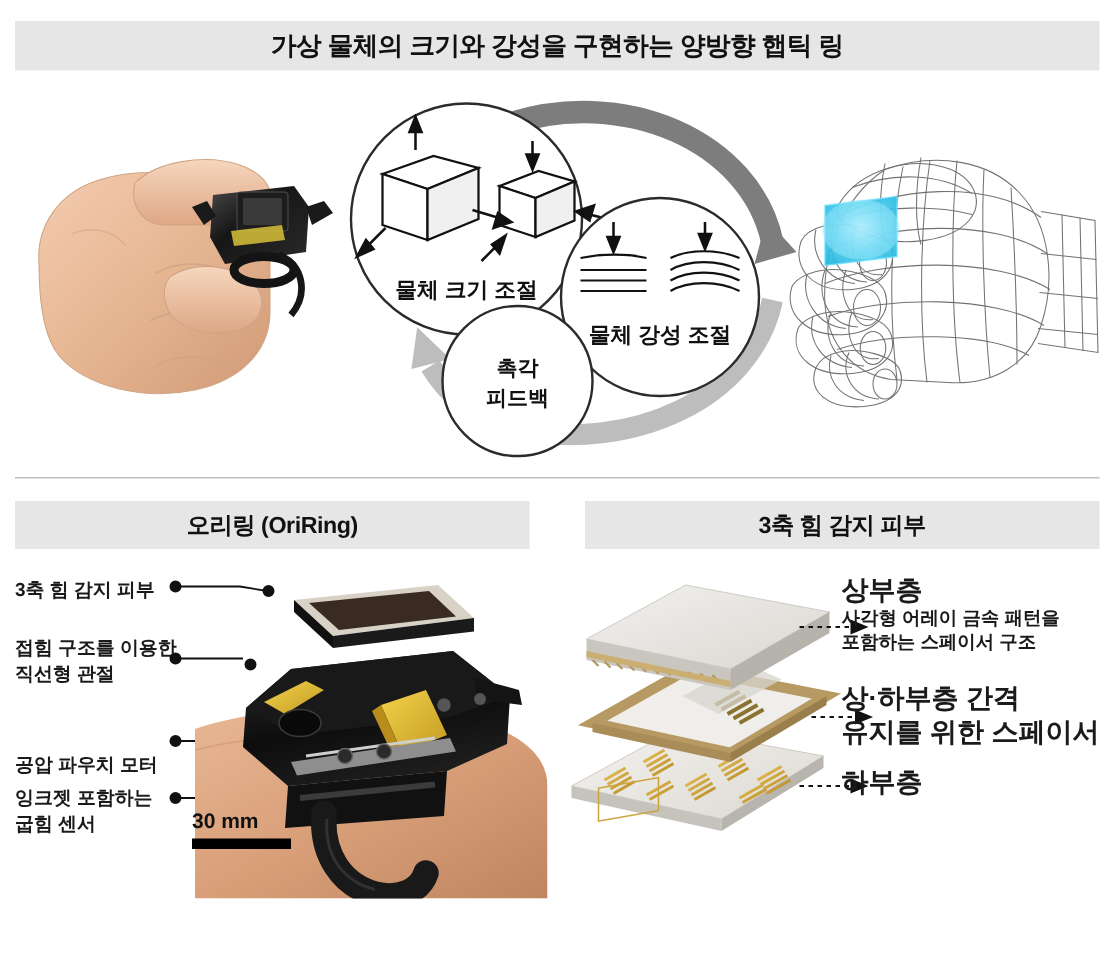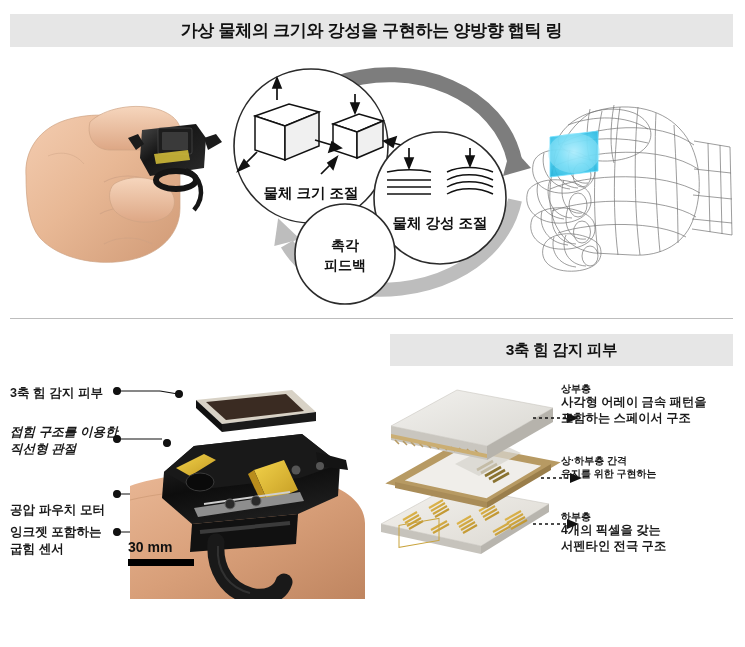--- a/index.html
+++ b/index.html
@@ -52,21 +52,21 @@
   .callout {
     position: absolute;
     font-size: 12.6px;
     color: #1a1a1a;
     line-height: 1.32;
     white-space: pre-line;
     font-weight: 600;
   }
 
   .rt-label { position: absolute; font-size: 12.3px; line-height: 1.3; color: #1a1a1a; }
-  .rt-label b { display: block; font-weight: bold; font-size: 10px; }
+  .rt-label b { display: block; font-weight: bold; font-size: 18px; }
   .rt-label span.body { display: block; white-space: pre-line; font-weight: 600; }
 
   .scalebar-text {
     position: absolute; font-size: 14px; font-weight: bold; color: #111;
     font-family: "Liberation Sans", sans-serif;
   }
   .scalebar-rule {
     position: absolute; background: #000; height: 7px;
   }
 </style>
@@ -276,28 +276,31 @@
       <g>
         <path d="M52 42 L100 36 L100 76 L52 82 Z" fill="url(#cubeGlow)" opacity="0.92"></path>
         <path d="M52 42 L100 36 L100 76 L52 82 Z" fill="none" stroke="#6fe0ff" stroke-width="1" opacity="0.8"></path>
         <ellipse cx="76" cy="58" rx="26" ry="20" fill="#9fe9fb" opacity="0.45"></ellipse>
       </g>
     </svg>
   </div>
 
   <div class="divider"></div>
 
+  <div class="bar" id="left-section-bar">
+    <span>오리링 (OriRing)</span>
+  </div>
   <div class="bar" id="right-section-bar">
     <span>3축 힘 감지 피부</span>
   </div>
 
   <div id="bottom-left">
 
     <div class="callout" style="left:10px; top:11px;">3축 힘 감지 피부</div>
-    <div class="callout" style="left:10px; top:50px;font-style:italic;">접힘 구조를 이용한
+    <div class="callout" style="left:10px; top:50px;">접힘 구조를 이용한
 직선형 관절</div>
     <div class="callout" style="left:10px; top:128px;">공압 파우치 모터</div>
     <div class="callout" style="left:10px; top:150px;">잉크젯 포함하는
 굽힘 센서</div>
 
     <svg style="position:absolute; left:0; top:0; width:372px; height:230px;">
       <g stroke="#111" stroke-width="1.2" fill="#111">
         <line x1="118" y1="17" x2="160" y2="17"></line>
           <circle cx="117" cy="17" r="3.4"></circle>
         <line x1="160" y1="17" x2="178" y2="20"></line>
@@ -456,23 +459,21 @@
     </svg>
 
     <div class="rt-label" style="left:188px; top:8px;">
       <b>상부층</b>
       <span class="body">사각형 어레이 금속 패턴을
 포함하는 스페이서 구조</span>
     </div>
 
     <div class="rt-label" style="left:188px; top:80px;">
       <b style="white-space:pre-line;">상·하부층 간격
-유지를 위한 구현하는</b>
+유지를 위한 스페이서</b>
     </div>
 
     <div class="rt-label" style="left:188px; top:136px;">
       <b>하부층</b>
-      <span class="body">4개의 픽셀을 갖는
-서펜타인 전극 구조</span>
     </div>
   </div>
 
 </div>
 
 </body></html>

